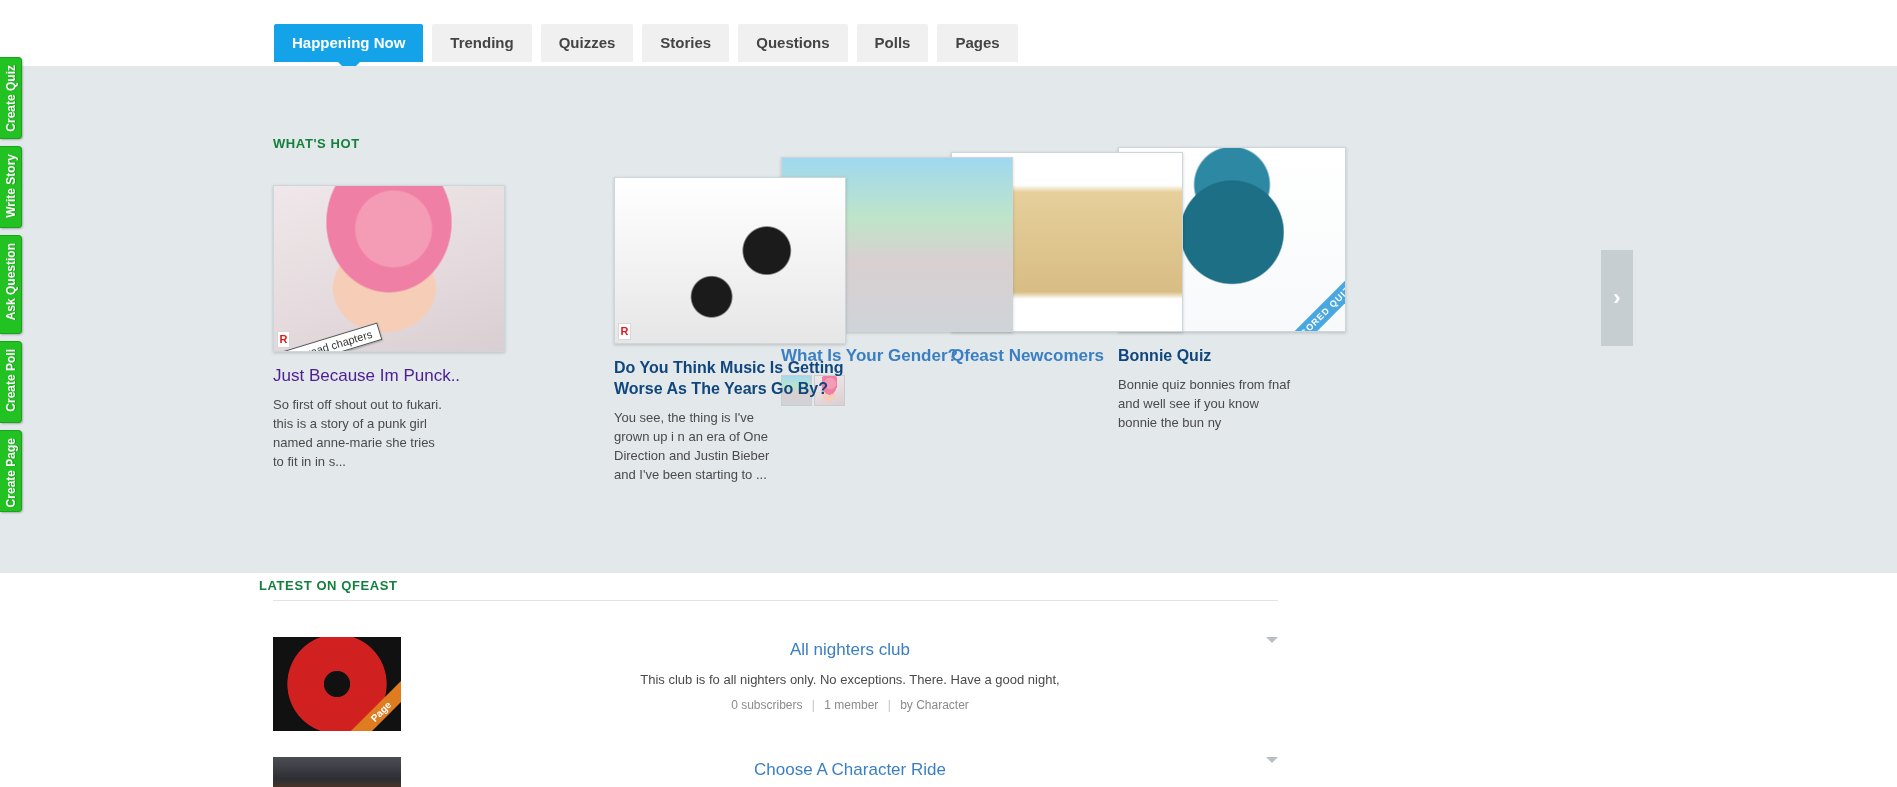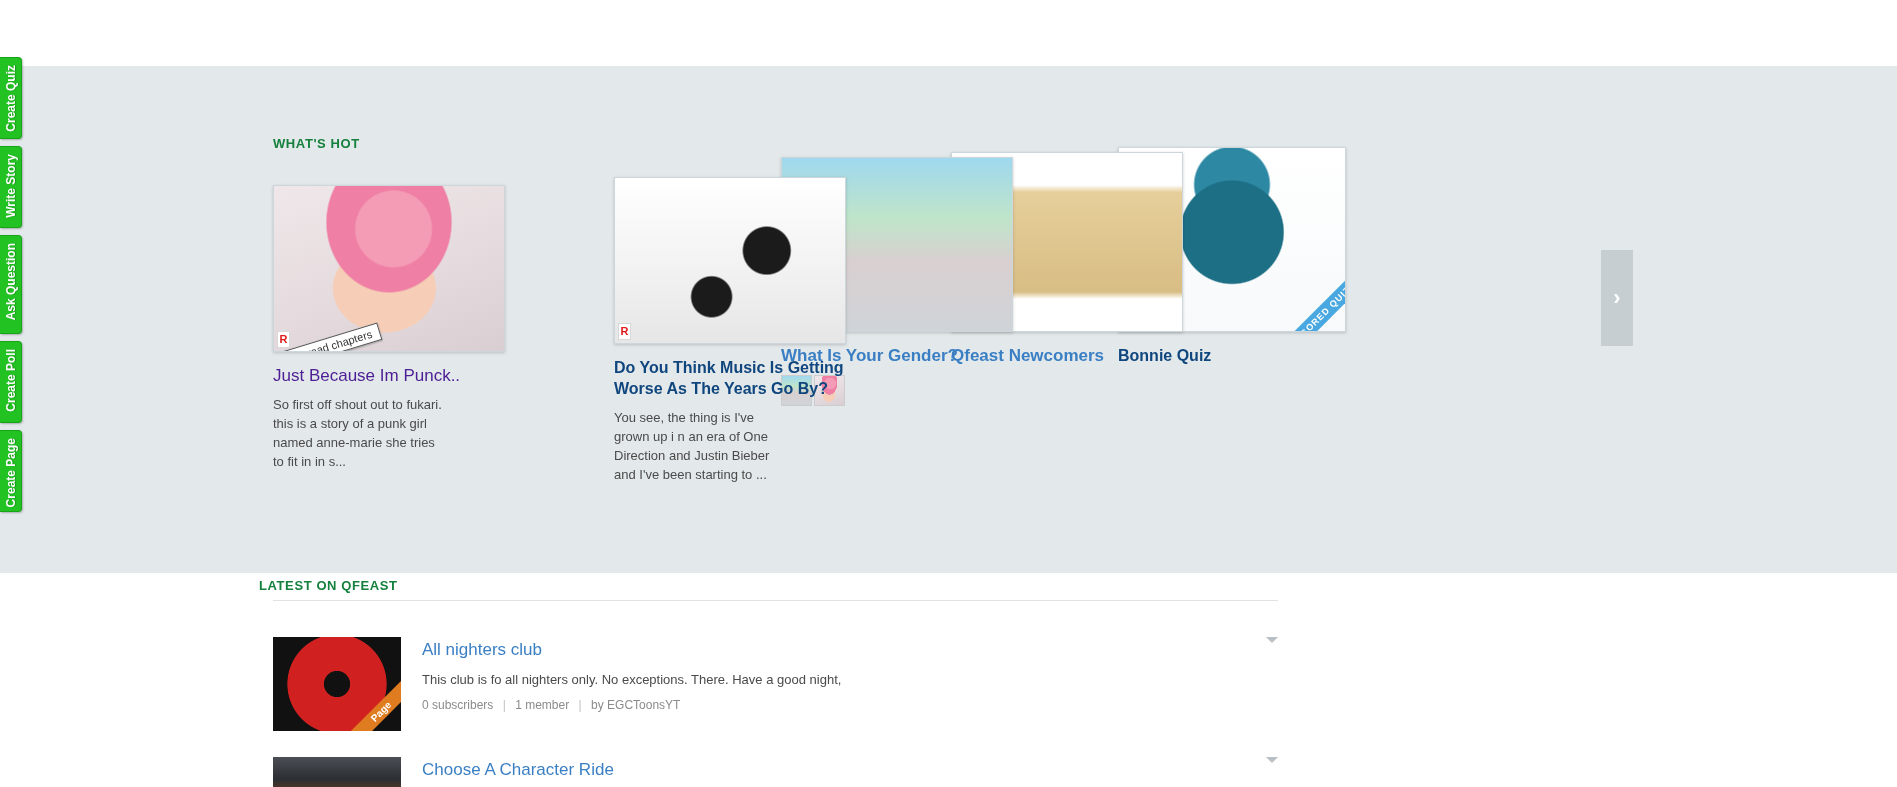--- a/index.html
+++ b/index.html
@@ -159,21 +159,21 @@
   .feed-thumb {
     position: relative; width: 128px; height: 94px; flex: 0 0 128px;
     overflow: hidden; background: #111;
   }
   .feed-thumb .art { position: absolute; inset: 0; }
   .feed-ribbon {
     position: absolute; right: -26px; bottom: 12px; width: 92px; text-align: center;
     background: #e07c20; color: #fff; font-size: 10px; font-weight: bold;
     padding: 2px 0; transform: rotate(-45deg);
   }
-  .feed-body { flex: 1; padding-top: 2px; }
+  .feed-body { flex: 1; padding-top: 2px; text-align: center; }
   .feed-title { color: #3a7fc4; font-size: 17px; line-height: 22px; }
   .feed-desc { margin-top: 10px; font-size: 13px; color: #4a4a4a; line-height: 18px; }
   .feed-meta { margin-top: 9px; font-size: 12px; color: #8b8b8b; }
   .feed-meta .sep { margin: 0 6px; color: #c3c3c3; }
   .feed-meta .author { color: #8b8b8b; }
   .feed-caret {
     position: absolute; right: 0; top: 0;
     width: 0; height: 0;
     border-left: 6px solid transparent;
     border-right: 6px solid transparent;
@@ -204,20 +204,31 @@
       linear-gradient(180deg,#ffffff 0%,#f7f9fa 100%); }
   .art-sharingan { background:
       radial-gradient(circle at 50% 50%, #111 0 16%, #d02020 17% 62%, #111 63% 100%); }
   .art-ride { background: linear-gradient(180deg,#4b4f55 0%,#2b2f33 55%,#6d3a1d 100%); }
 </style>
 </head>
 <body>
 
 <div class="page">
 
+  <div class="tabbar">
+    <div class="tabs">
+      <div class="tab active"><span>Happening Now</span></div>
+      <div class="tab"><span>Trending</span></div>
+      <div class="tab"><span>Quizzes</span></div>
+      <div class="tab"><span>Stories</span></div>
+      <div class="tab"><span>Questions</span></div>
+      <div class="tab"><span>Polls</span></div>
+      <div class="tab"><span>Pages</span></div>
+    </div>
+  </div>
 
   <div class="sidetabs">
     <div class="sidetab" style="top:57px;height:82px;">
         <span>Create Quiz</span>
       </div>
     <div class="sidetab" style="top:146px;height:82px;">
         <span>Write Story</span>
       </div>
     <div class="sidetab" style="top:235px;height:99px;">
         <span>Ask Question</span>
@@ -275,20 +286,21 @@
       <div class="ctitle link">Qfeast Newcomers</div>
     </div>
 
     <div class="ccard" style="left:845px;z-index:1;top:-38px;width:228px;">
       <div class="cthumb" style="height:185px;width:228px;">
         <div class="art art-bonnie"></div>
         <div class="sticker failed" style="left:4px;bottom:4px;transform:rotate(-14deg);">FAILED</div>
         <div class="corner-quiz">SCORED QUIZ</div>
       </div>
       <div class="ctitle quiz">Bonnie Quiz</div>
+      <div class="cdesc">Bonnie quiz bonnies from fnaf and well see if you know bonnie the bun ny</div>
     </div>
   </div>
 
   <div class="carousel-next">
     <span>›</span>
   </div>
 
   <div class="section-label" id="latest-label">LATEST ON QFEAST</div>
   <div class="latest-rule"></div>
 
@@ -300,21 +312,21 @@
         <div class="feed-ribbon">Page</div>
       </div>
       <div class="feed-body">
         <div class="feed-title">All nighters club</div>
         <div class="feed-desc">This club is fo all nighters only. No exceptions. There. Have a good night,</div>
         <div class="feed-meta">
           <span>0 subscribers</span>
           <span class="sep">|</span>
           <span>1 member</span>
           <span class="sep">|</span>
-          <span class="author">by EGCToonsYT</span>
+          <span class="author">by Character</span>
         </div>
       </div>
       <div class="feed-caret"></div>
     </div>
 
     <div class="feed-item">
       <div class="feed-thumb" style="height:40px;">
         <div class="art art-ride"></div>
       </div>
       <div class="feed-body">

